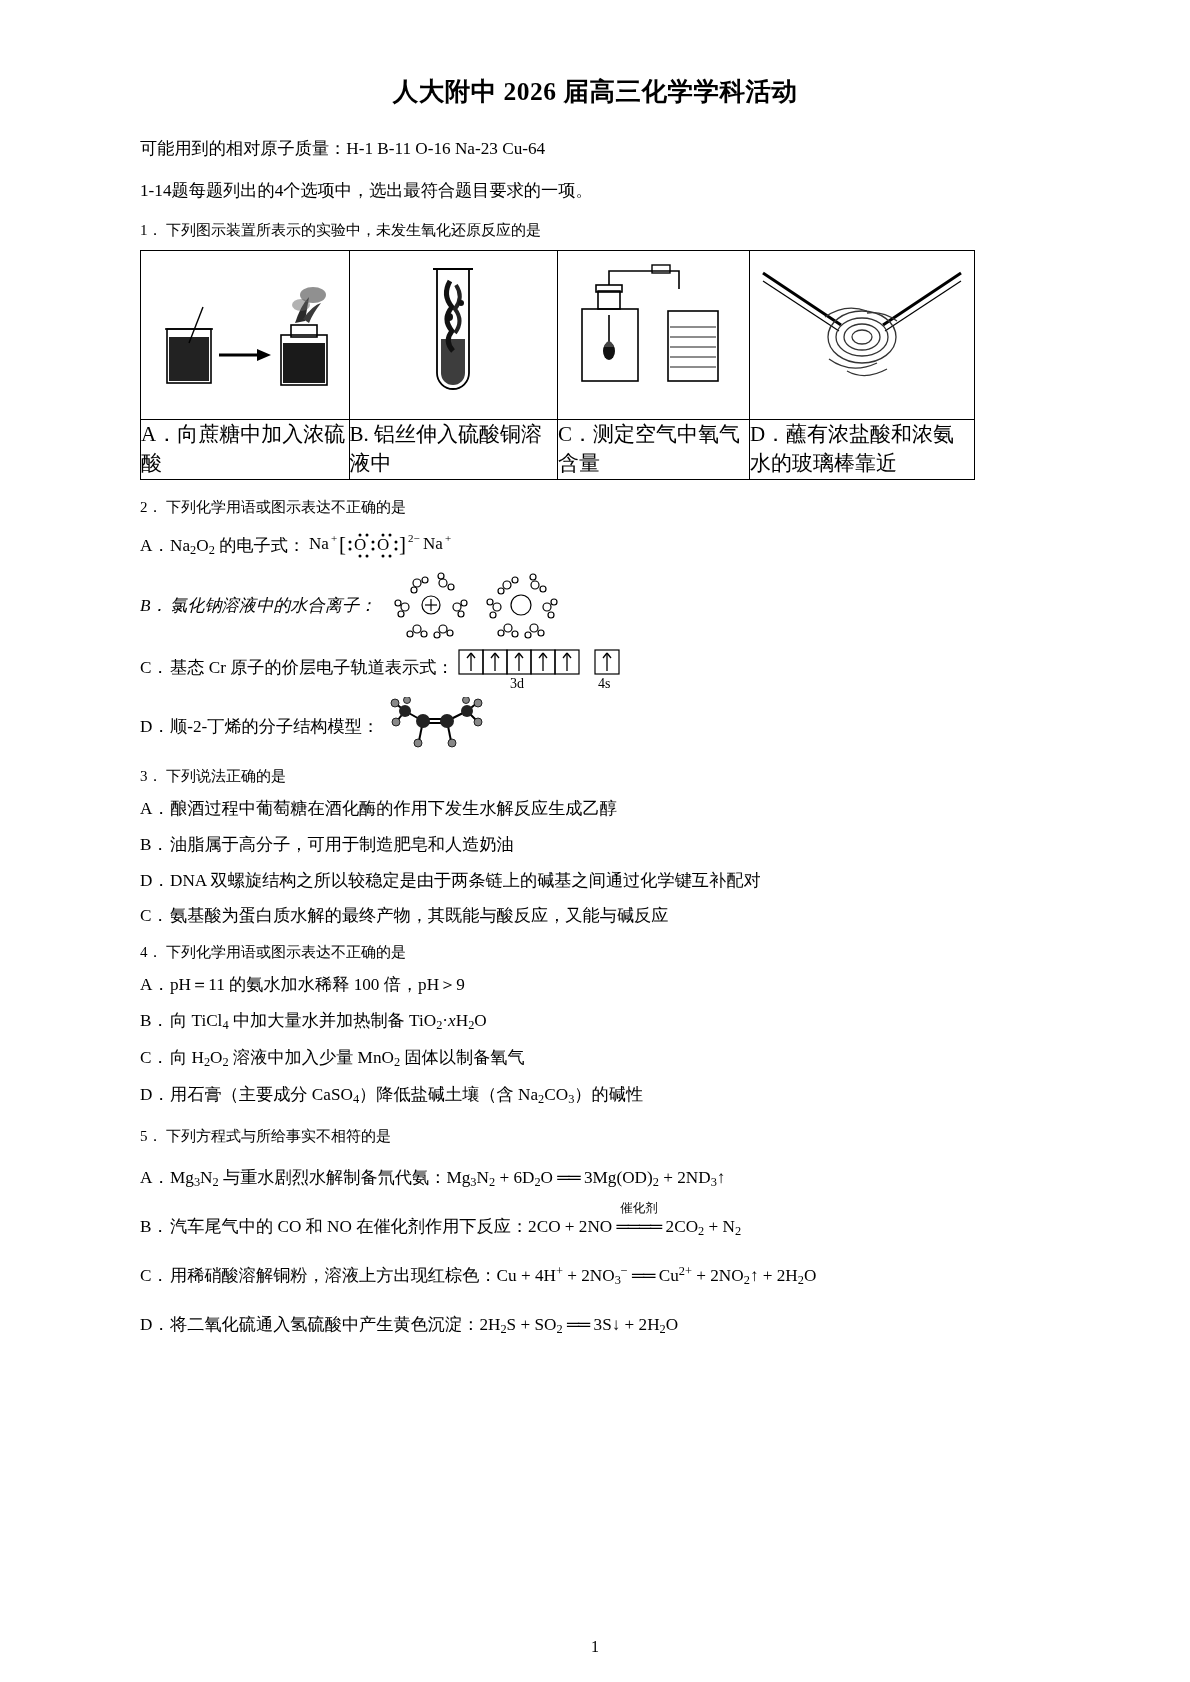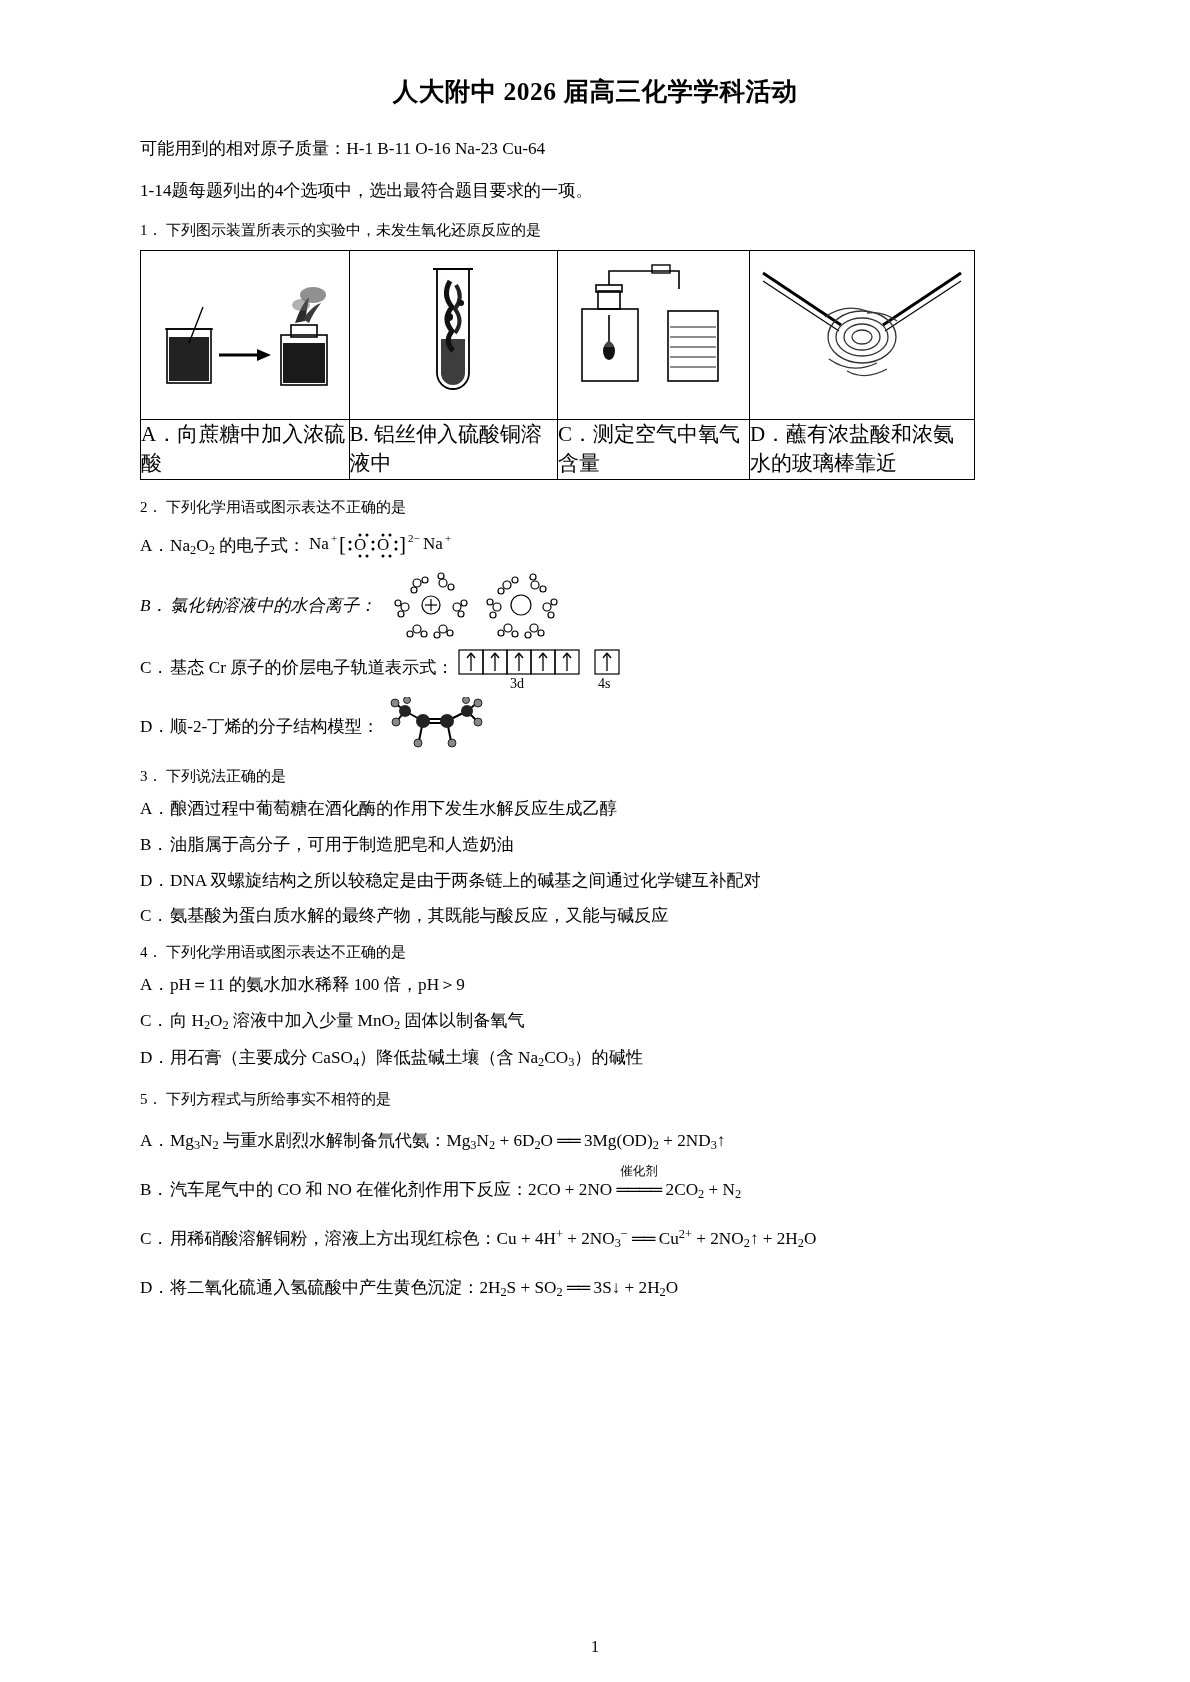--- a/index.html
+++ b/index.html
@@ -397,20 +397,23 @@
     <span class="optlabel">C．</span><span>氨基酸为蛋白质水解的最终产物，其既能与酸反应，又能与碱反应</span>
   </div>
 
   <div class="qline" style="margin-top:12px;">
     <span class="qnum">4．</span><span>下列化学用语或图示表达不正确的是</span>
   </div>
   <div class="opt">
     <span class="optlabel">A．</span><span>pH＝11 的氨水加水稀释 100 倍，pH＞9</span>
   </div>
   <div class="opt">
+    <span class="optlabel">B．</span><span>向 TiCl<sub>4</sub> 中加大量水并加热制备 TiO<sub>2</sub>·<span class="ital">x</span>H<sub>2</sub>O</span>
+  </div>
+  <div class="opt">
     <span class="optlabel">C．</span><span>向 H<sub>2</sub>O<sub>2</sub> 溶液中加入少量 MnO<sub>2</sub> 固体以制备氧气</span>
   </div>
   <div class="opt">
     <span class="optlabel">D．</span><span>用石膏（主要成分 CaSO<sub>4</sub>）降低盐碱土壤（含 Na<sub>2</sub>CO<sub>3</sub>）的碱性</span>
   </div>
 
   <div class="qline" style="margin-top:16px;">
     <span class="qnum">5．</span><span>下列方程式与所给事实不相符的是</span>
   </div>
 

